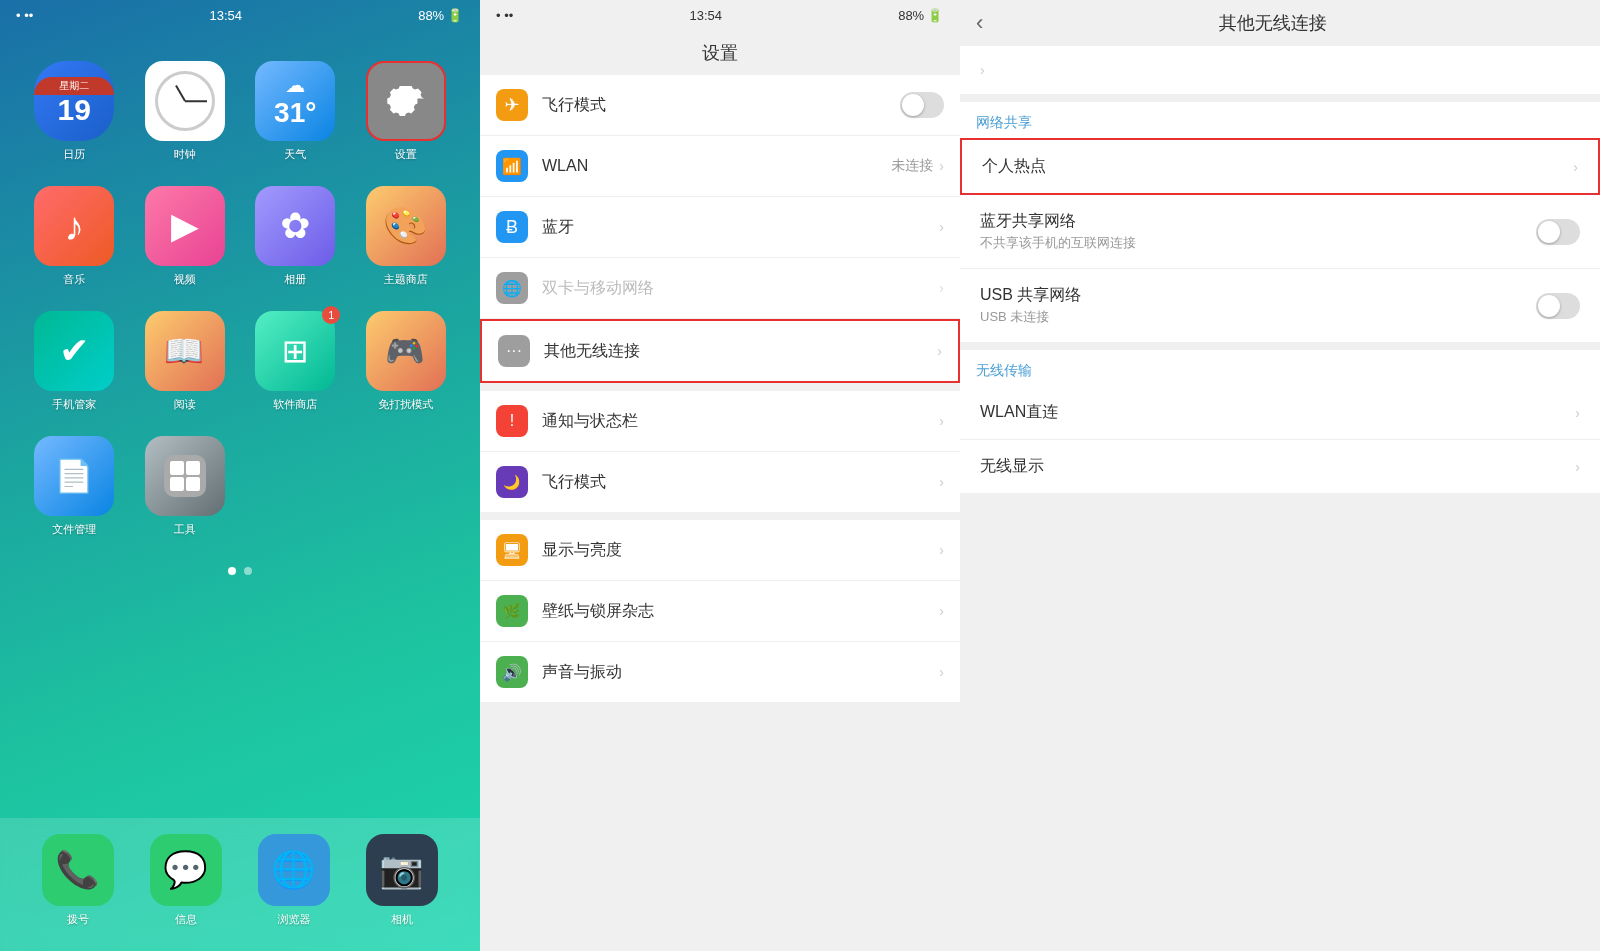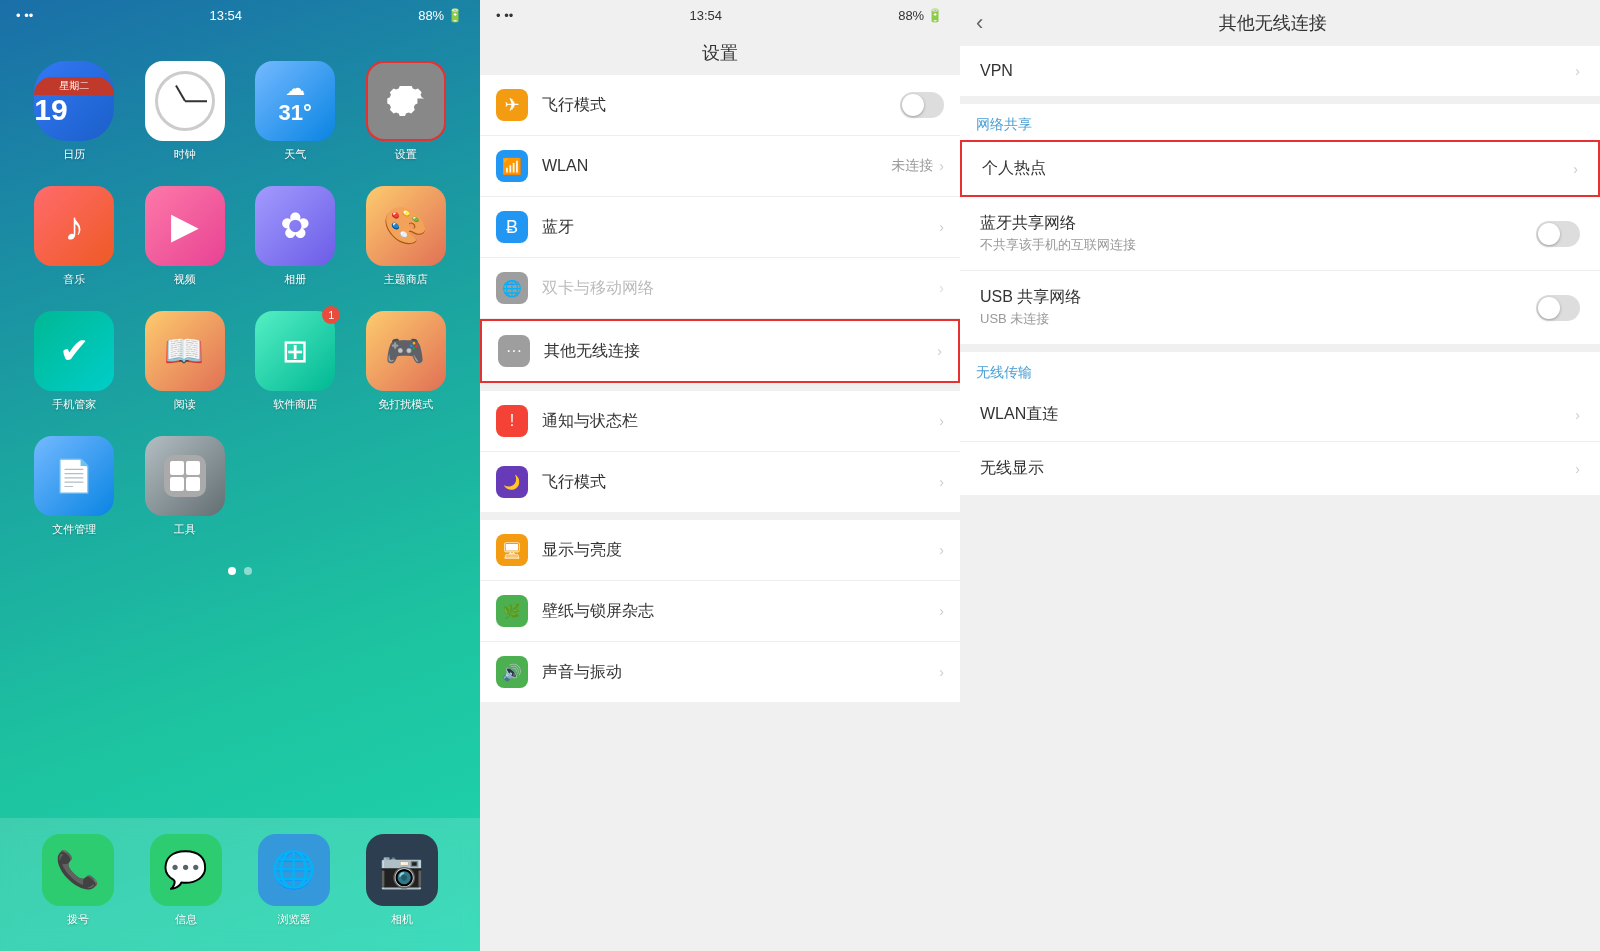--- a/index.html
+++ b/index.html
@@ -53,21 +53,21 @@
     .app-label {
       font-size: 11px;
       color: white;
       text-shadow: 0 1px 2px rgba(0,0,0,0.3);
     }
 
     
     .cal-icon {
       background: linear-gradient(135deg, #3478f6, #1a5fc8);
       width: 80px; height: 80px; border-radius: 32px;
-      display: flex; flex-direction: column; justify-content: center; color: white;
+      display: flex; flex-direction: column; align-items: center; justify-content: center; color: white;
     }
     .cal-weekday { font-size: 10px; background: #c0392b; width: 100%; text-align: center; border-radius: 18px 18px 0 0; padding: 2px 0; }
     .cal-day { font-size: 30px; font-weight: bold; line-height: 1; }
 
     
     .clock-icon-wrap {
       width: 80px; height: 80px; border-radius: 18px;
       background: white;
       display: flex; align-items: center; justify-content: center;
       position: relative;
@@ -92,21 +92,21 @@
       transform: translateX(-50%) rotate(90deg);
     }
 
     
     .weather-icon-wrap {
       width: 80px; height: 80px; border-radius: 18px;
       background: linear-gradient(135deg, #74b9ff, #0984e3);
       display: flex; flex-direction: column; align-items: center; justify-content: center;
       color: white;
     }
-    .weather-temp { font-size: 22px; font-weight: bold; }
+    .weather-temp { font-size: 28px; font-weight: bold; }
     .weather-cloud { font-size: 20px; }
 
     
     .settings-icon-wrap {
       width: 80px; height: 80px; border-radius: 18px;
       background: #888;
       display: flex; align-items: center; justify-content: center;
       border: 2.5px solid #e83030;
     }
     .gear-svg { width: 52px; height: 52px; }
@@ -492,23 +492,20 @@
 
   <div class="wireless-header">
     <div class="back-btn">‹</div>
     <div class="wireless-header-title">其他无线连接</div>
   </div>
 
   <div class="wireless-list">
 
     <div class="section-block">
       <div class="wireless-item">
-        <div class="wireless-item-content">
-          <div class="wireless-item-title">VPN</div>
-        </div>
         <div class="wireless-item-right">
           <span class="wireless-chevron">›</span>
         </div>
       </div>
     </div>
 
     <div class="section-block">
       <div class="wireless-section-label">网络共享</div>
 
       <div class="wireless-item highlighted">

